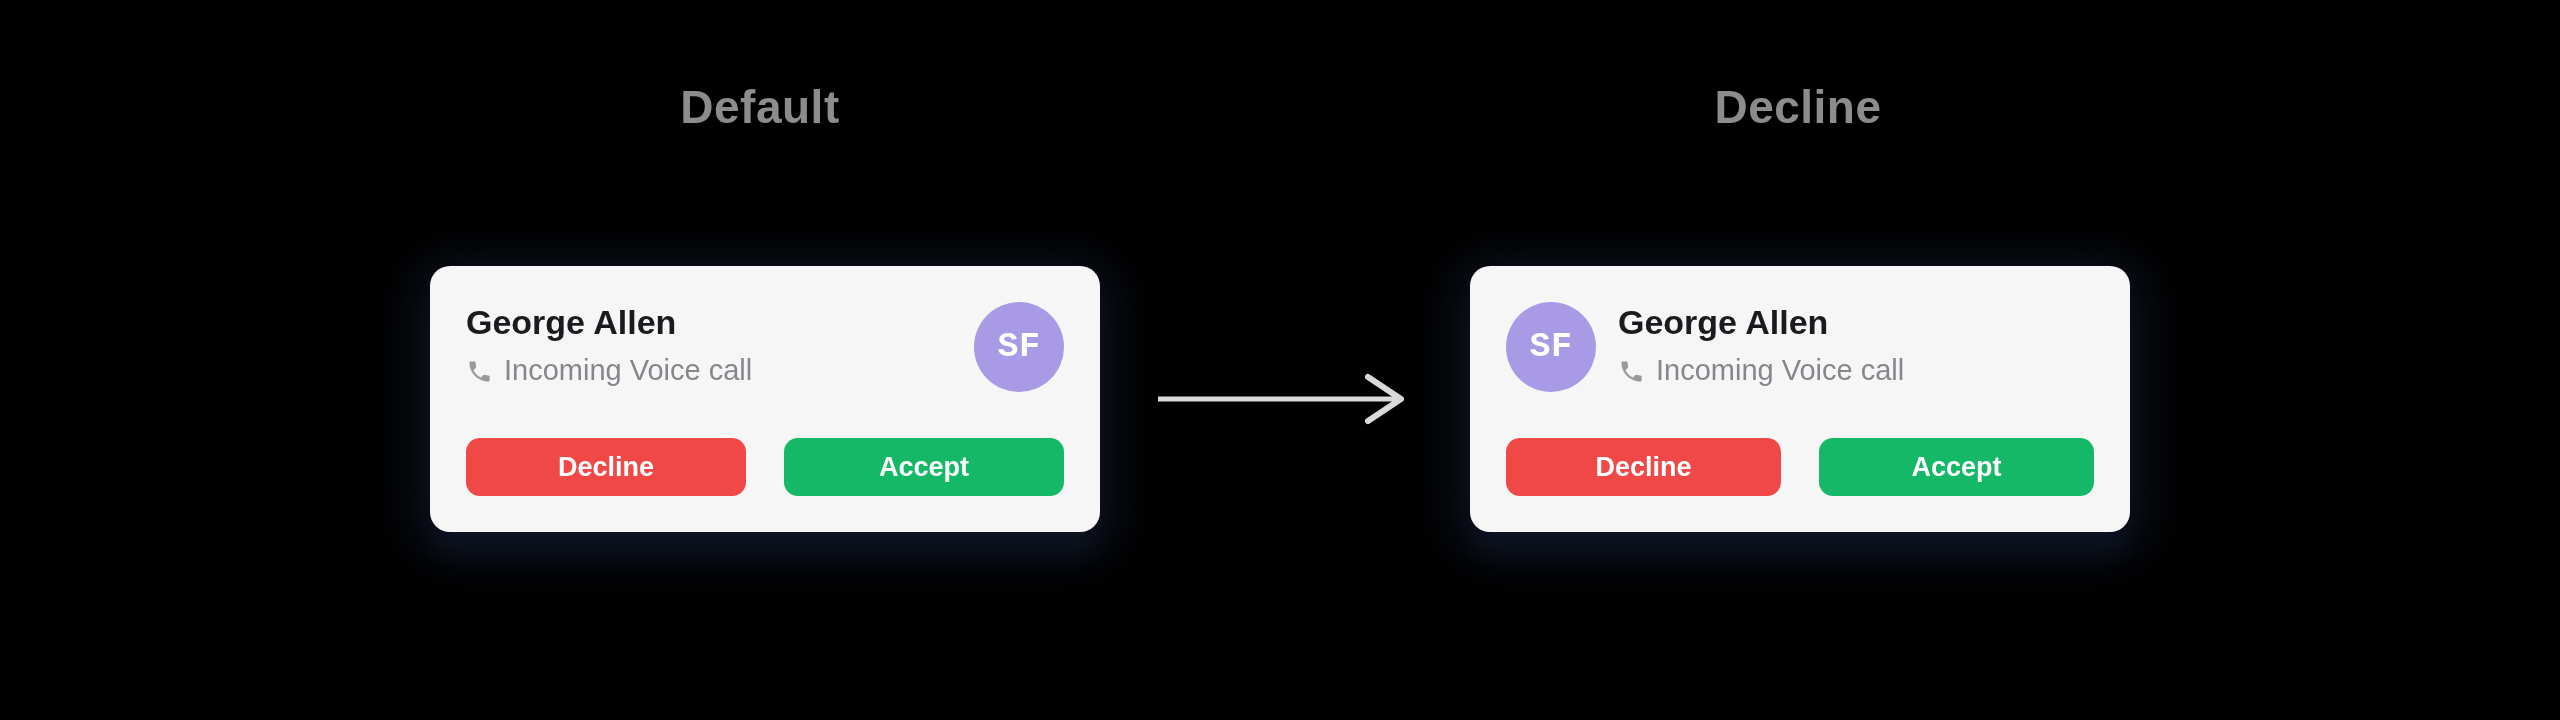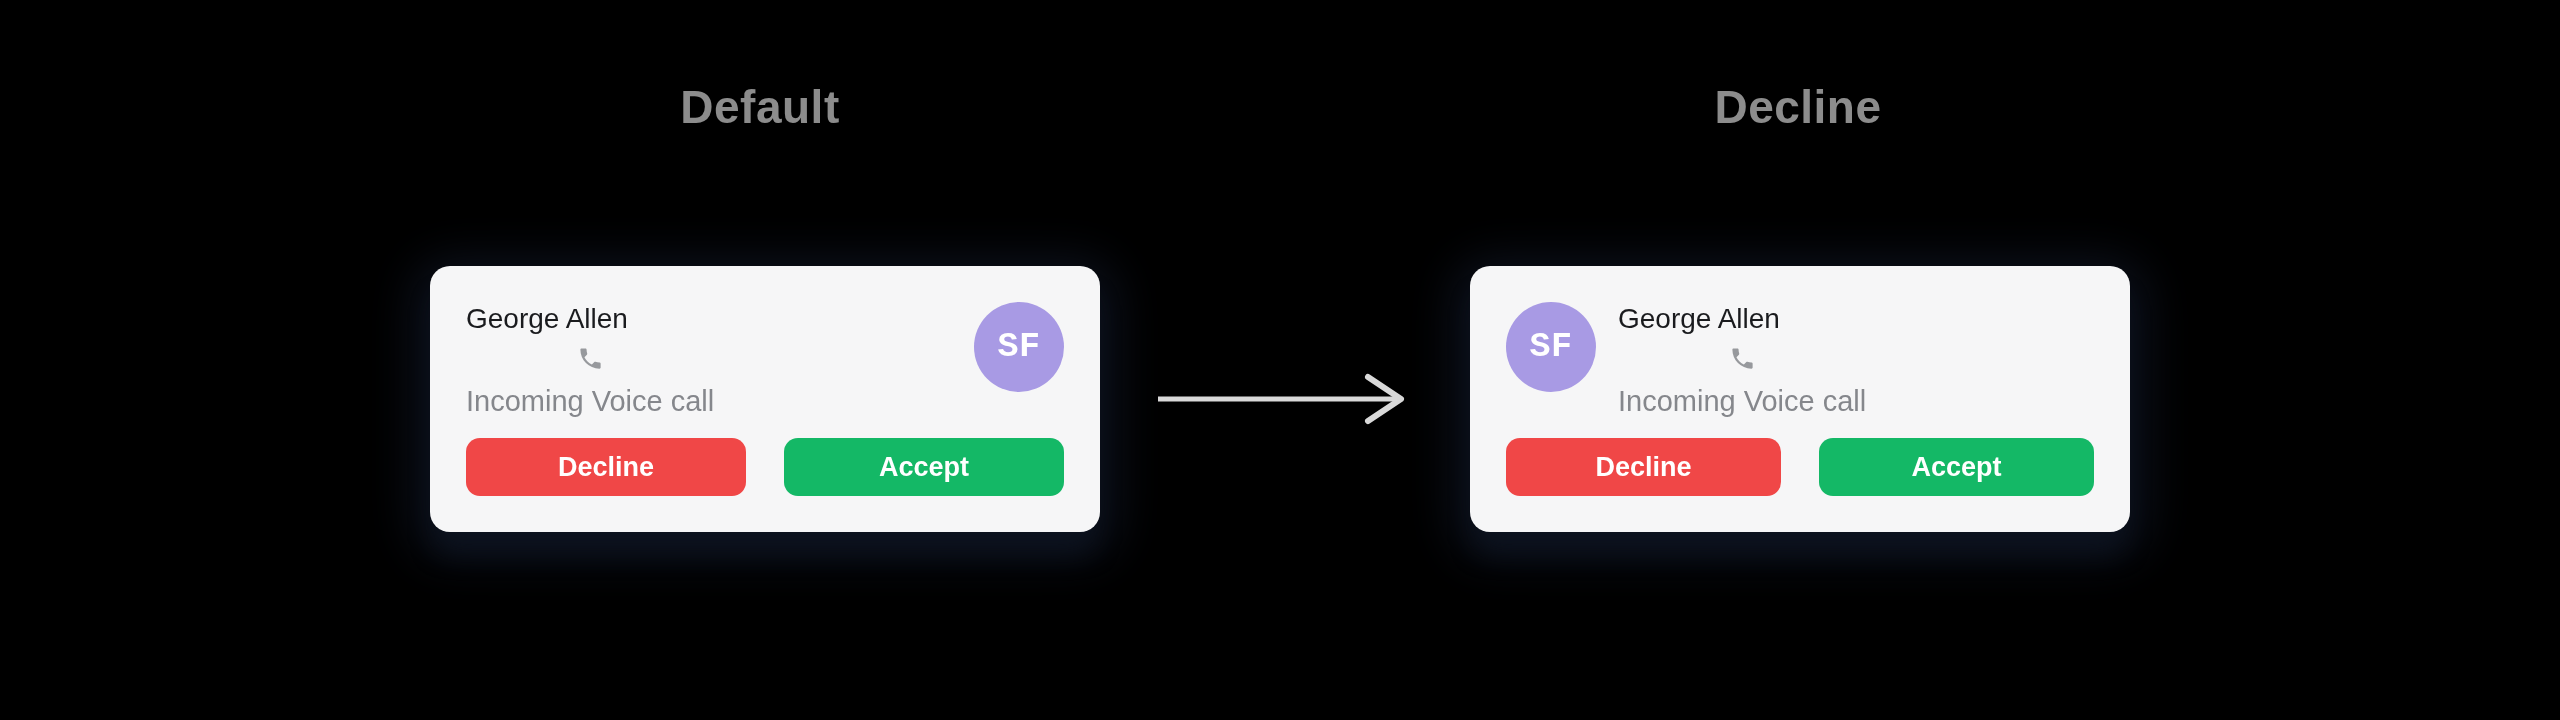--- a/index.html
+++ b/index.html
@@ -48,35 +48,34 @@
   .call-card.custom  { left: 1470px; width: 660px; }
 
   .card-header {
     display: flex;
     align-items: flex-start;
   }
   .call-card.default .card-header { justify-content: space-between; }
   .call-card.custom  .card-header { gap: 22px; }
 
   .caller-name {
-    font-size: 28px;
-    font-weight: 400;
+    font-size: 34px;
+    font-weight: 700;
     line-height: 1.22;
     color: var(--caller-name-text, #1a1b1e);
   }
 
   .call-status {
     display: flex;
     align-items: center;
     gap: 11px;
     margin-top: 9px;
     font-size: 29px;
     line-height: 1.3;
     color: var(--call-status-text, #85878c);
-    flex-direction: column;
   }
   .phone-icon { display: inline-flex; flex: 0 0 auto; }
   .phone-icon svg { width: 27px; height: 27px; fill: #97999d; }
 
   .avatar {
     width: 90px;
     height: 90px;
     flex: 0 0 90px;
     border-radius: 50%;
     background: var(--avatar-background, #a89ae4);

